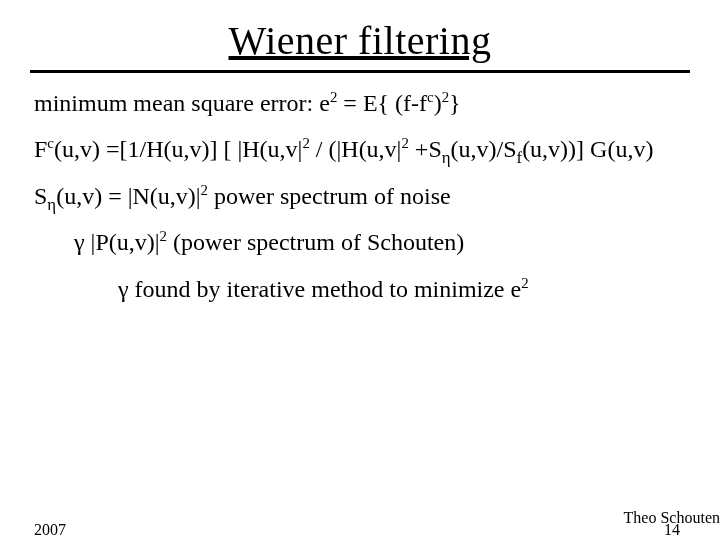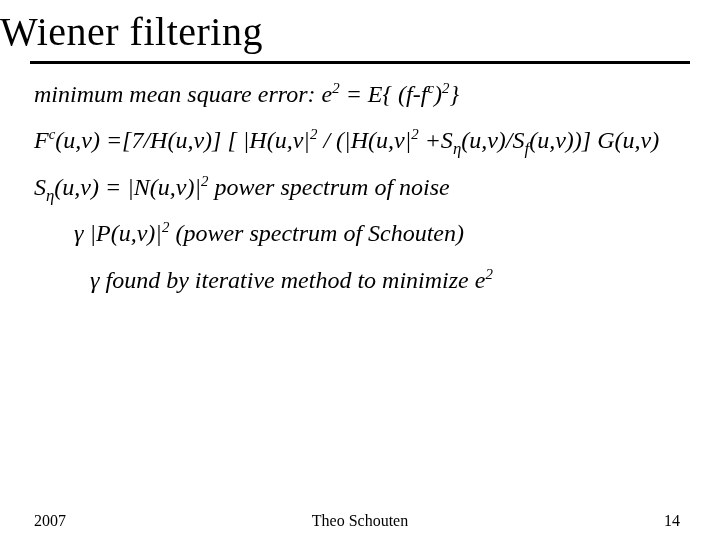--- a/index.html
+++ b/index.html
@@ -12,44 +12,44 @@
     color: #000;
     overflow: hidden;
   }
   .slide {
     position: relative;
     width: 720px;
     height: 540px;
     box-sizing: border-box;
   }
   .title {
-    text-align: left;
+    text-align: center;
     font-size: 40px;
     font-weight: 400;
-    margin-top: 8px;
+    margin-top: 17px;
     letter-spacing: 0.5px;
+    text-decoration: underline;
   }
   .hr {
     width: 660px;
     height: 3px;
     background: #000;
     margin: 6px auto 14px auto;
   }
   .content {
     padding: 0 30px 0 34px;
     font-size: 24px;
     line-height: 1.35;
   }
   .line {
     margin-bottom: 14px;
     white-space: nowrap;
-    font-style: italic;
   }
   .indent1 { padding-left: 40px; }
-  .indent2 { margin-left: 56px; }
+  .indent2 { margin-left: 84px; }
   .indent3 { padding-left: 160px; }
   sup, .sup {
     font-size: 0.62em;
     vertical-align: super;
     line-height: 0;
   }
   sub, .sub {
     font-size: 0.70em;
     vertical-align: sub;
     line-height: 0;
@@ -57,40 +57,40 @@
   .greek { font-family: "Times New Roman", Times, serif; }
   .footer {
     position: absolute;
     left: 0;
     bottom: 18px;
     width: 720px;
     font-size: 16px;
     color: #000;
   }
   .foot-left  { position: absolute; left: 34px;  bottom: 0; margin-top: 28px; }
-  .foot-mid   { position: absolute; left: 0; right: 0; bottom: 0; text-align: center; margin-top: 40px; }
+  .foot-mid   { position: absolute; left: 0; right: 0; bottom: 12px; text-align: right; margin-top: 40px; }
   .foot-right { position: absolute; right: 40px; bottom: 0; }
   .gap { margin-top: 22px; }
 </style>
 </head>
 <body>
 
 <div class="slide">
 
   <div class="title">Wiener filtering</div>
   <div class="hr"></div>
 
   <div class="content">
 
     <div class="line">
       <span>minimum mean square error: e</span><sup>2</sup><span> = E{ (f-f</span><sup>c</sup><span>)</span><sup>2</sup><span>}</span>
     </div>
 
     <div class="line">
-      <span>F</span><sup>c</sup><span>(u,v) =[7/H(u,v)] [ |H(u,v|</span><sup>2</sup><span> / (|H(u,v|</span><sup>2</sup><span> +S</span><sub class="greek">η</sub><span>(u,v)/S</span><sub>f</sub><span>(u,v))] G(u,v)</span>
+      <span>F</span><sup>c</sup><span>(u,v) =[1/H(u,v)] [ |H(u,v|</span><sup>2</sup><span> / (|H(u,v|</span><sup>2</sup><span> +S</span><sub class="greek">η</sub><span>(u,v)/S</span><sub>f</sub><span>(u,v))] G(u,v)</span>
     </div>
 
     <div class="line">
       <span>S</span><sub class="greek">η</sub><span>(u,v) = |N(u,v)|</span><sup>2</sup><span> power spectrum of noise</span>
     </div>
 
 
 
     <div class="line indent1">
       <span class="greek">γ</span><span> |P(u,v)|</span><sup>2</sup><span>  (power spectrum of Schouten)</span>

